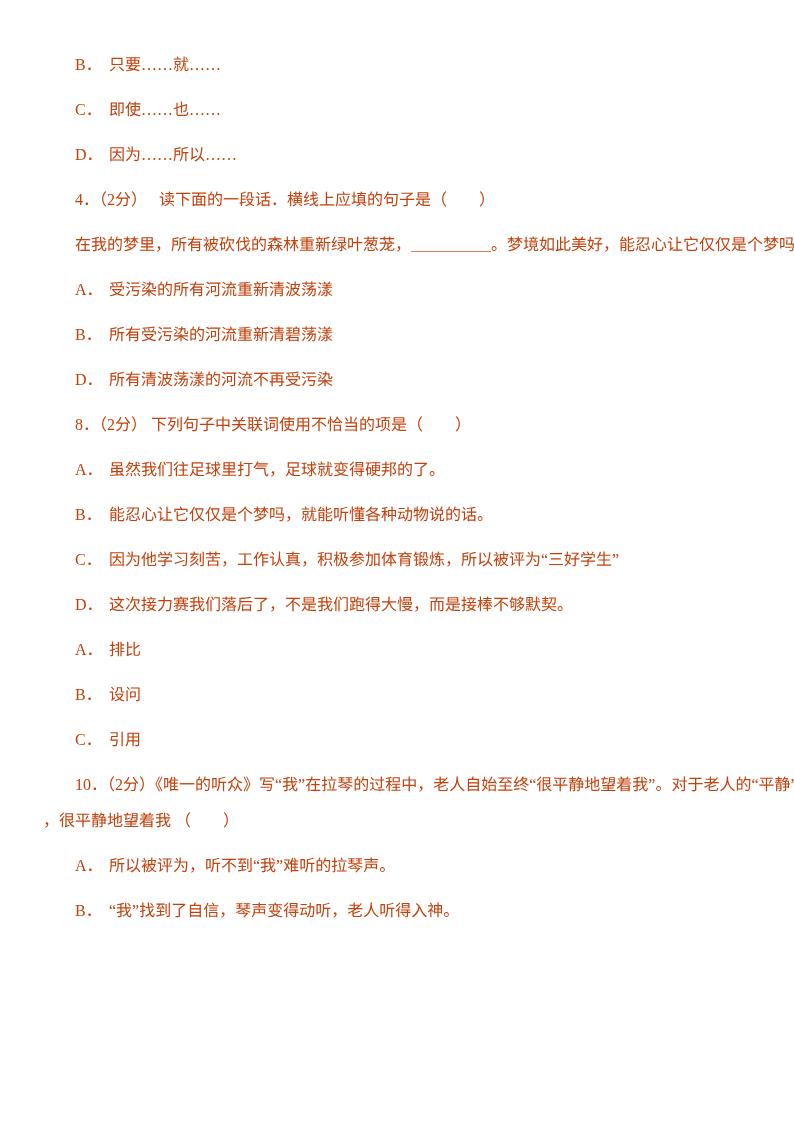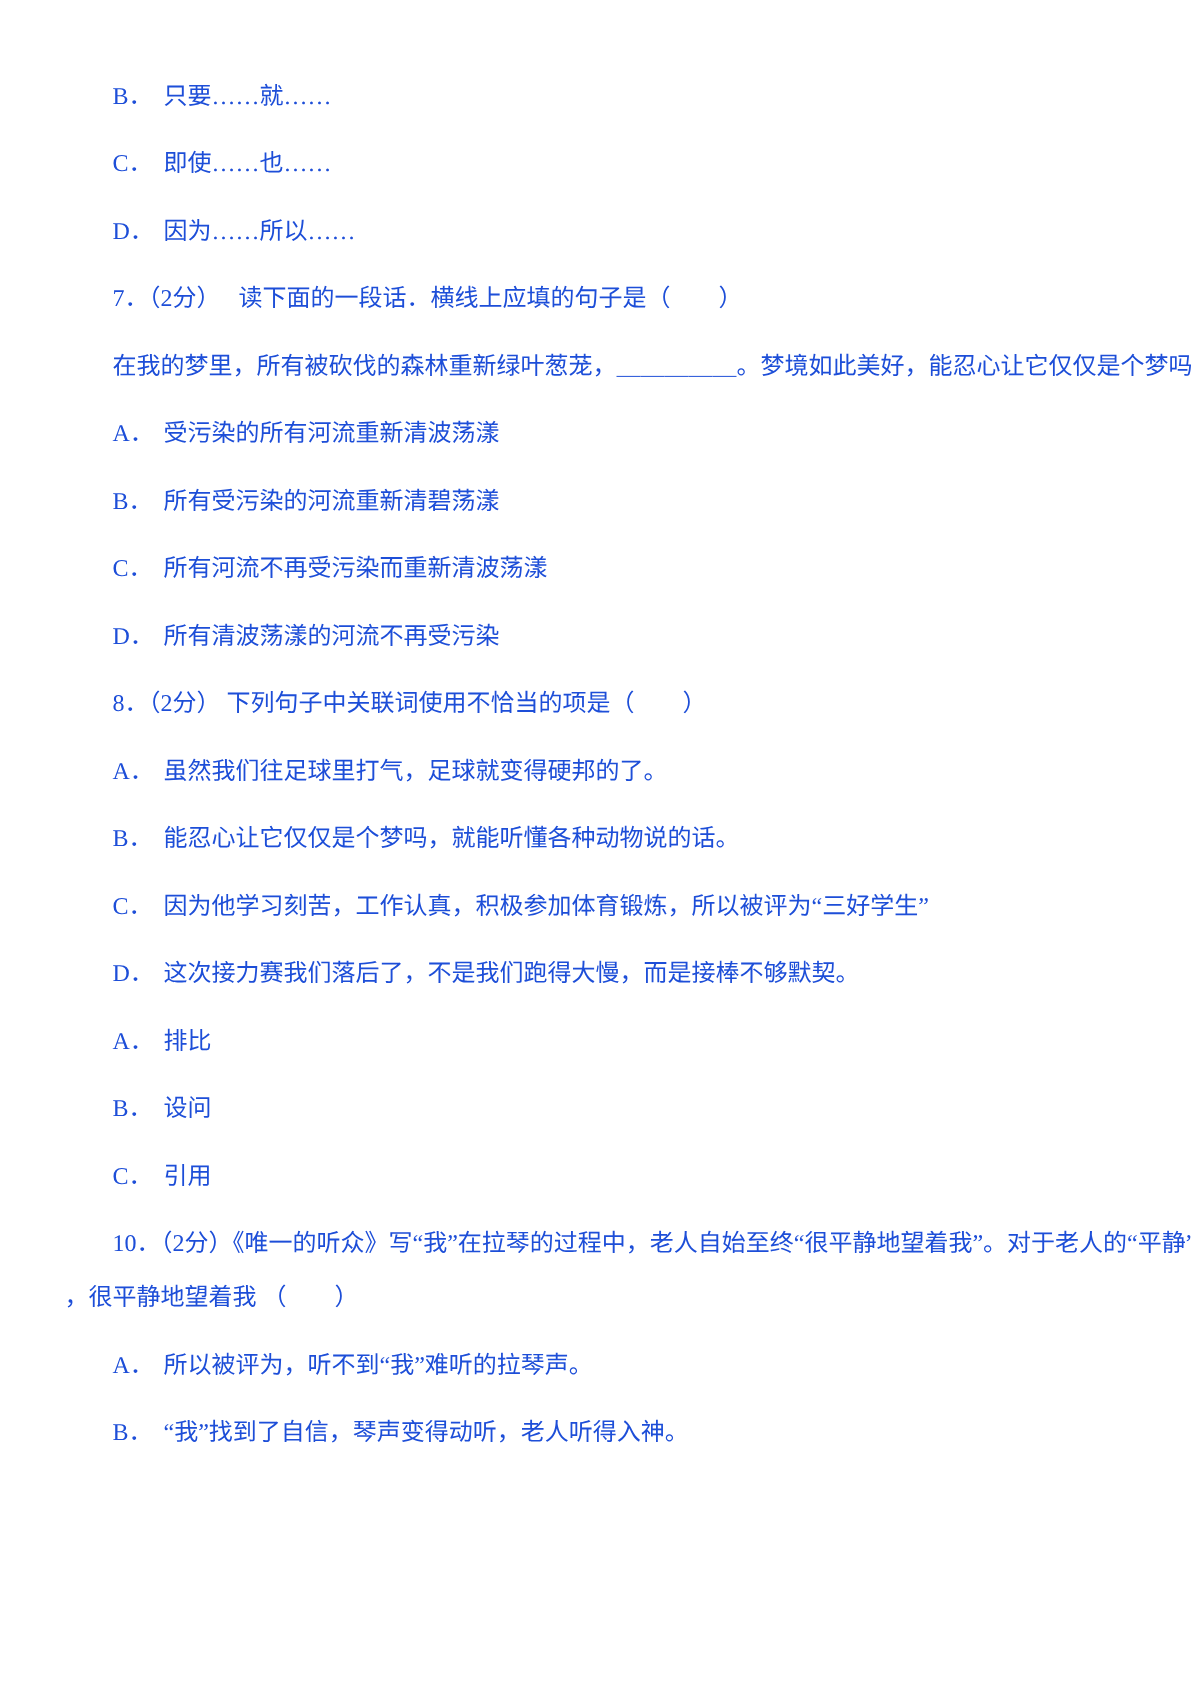--- a/index.html
+++ b/index.html
@@ -6,21 +6,21 @@
       margin: 0;
       padding: 0;
       background: #ffffff;
     }
     .page {
       position: relative;
       width: 794px;
       height: 1123px;
       box-sizing: border-box;
       background: #ffffff;
-      color: #1d4ed8;
+      color: #c2410c;
       padding: 47px 20px 0 43px;
       font-family: "Liberation Serif", "DejaVu Serif", serif;
       font-size: 16px;
       overflow: hidden;
     }
     .line {
       margin: 0 0 9px 0;
       line-height: 36px;
       text-indent: 2em;
       white-space: nowrap;
@@ -39,25 +39,24 @@
   </style>
 </head>
 <body>
 
 <div class="page">
 
   <p class="line"><span class="opt-label">B．</span><span>只要……就……</span></p>
   <p class="line"><span class="opt-label">C．</span><span>即使……也……</span></p>
   <p class="line"><span class="opt-label">D．</span><span>因为……所以……</span></p>
 
-  <p class="line">7．（2分）　 读下面的一段话．横线上应填的句子是（　　）</p>
+  <p class="line">4．（2分）　 读下面的一段话．横线上应填的句子是（　　）</p>
   <p class="line">在我的梦里，所有被砍伐的森林重新绿叶葱茏，＿＿＿＿＿。梦境如此美好，能忍心让它仅仅是个梦吗？</p>
   <p class="line"><span class="opt-label">A．</span><span>受污染的所有河流重新清波荡漾</span></p>
   <p class="line"><span class="opt-label">B．</span><span>所有受污染的河流重新清碧荡漾</span></p>
-  <p class="line"><span class="opt-label">C．</span><span>所有河流不再受污染而重新清波荡漾</span></p>
   <p class="line"><span class="opt-label">D．</span><span>所有清波荡漾的河流不再受污染</span></p>
 
   <p class="line">8．（2分） 下列句子中关联词使用不恰当的项是（　　）</p>
   <p class="line"><span class="opt-label">A．</span><span>虽然我们往足球里打气，足球就变得硬邦的了。</span></p>
   <p class="line"><span class="opt-label">B．</span><span>能忍心让它仅仅是个梦吗，就能听懂各种动物说的话。</span></p>
   <p class="line"><span class="opt-label">C．</span><span>因为他学习刻苦，工作认真，积极参加体育锻炼，所以被评为“三好学生”</span></p>
   <p class="line"><span class="opt-label">D．</span><span>这次接力赛我们落后了，不是我们跑得大慢，而是接棒不够默契。</span></p>
 
   <p class="line"><span class="opt-label">A．</span><span>排比</span></p>
   <p class="line"><span class="opt-label">B．</span><span>设问</span></p>

